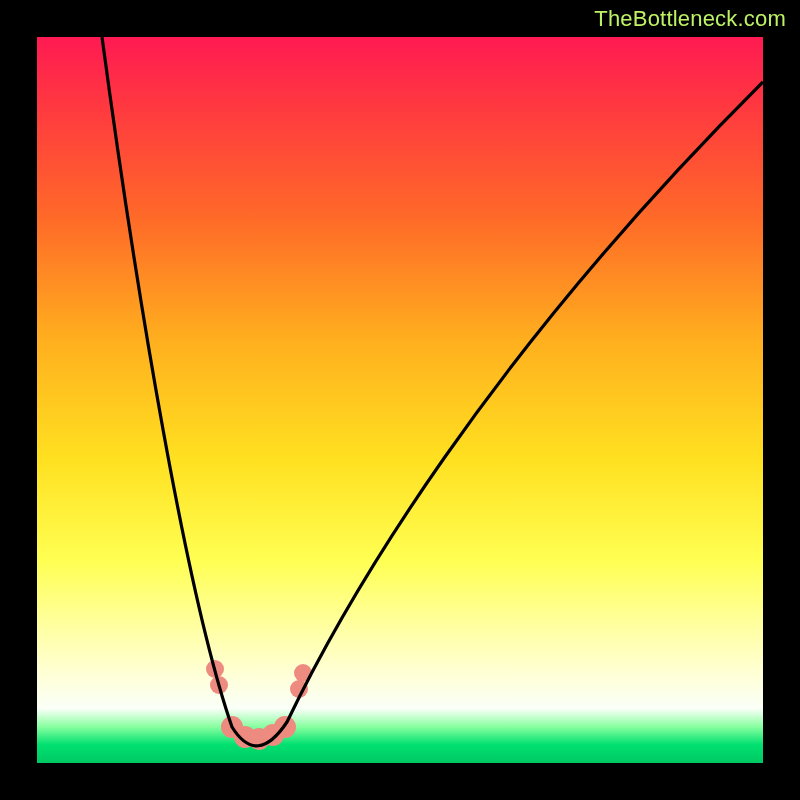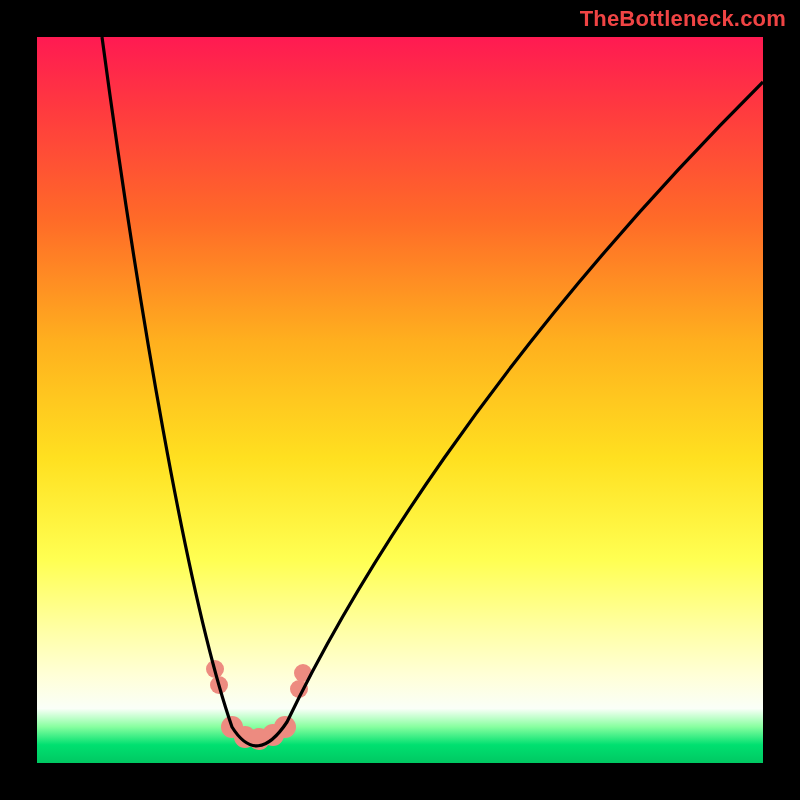--- a/index.html
+++ b/index.html
@@ -29,23 +29,23 @@
       #fafff8 92.5%,
       #88ffa0 95%,
       #00e070 97.5%,
       #00c862 100%
     );
   }
   .watermark {
     position: absolute;
     top: 6px;
     right: 14px;
-    color: #ef4444;
+    color: #bef264;
     font-size: 22px;
-    font-weight: 700;
+    font-weight: 400;
     letter-spacing: 0.2px;
   }
   svg.curve {
     position: absolute;
     left: 0;
     top: 0;
   }
 </style>
 </head>
 <body>

